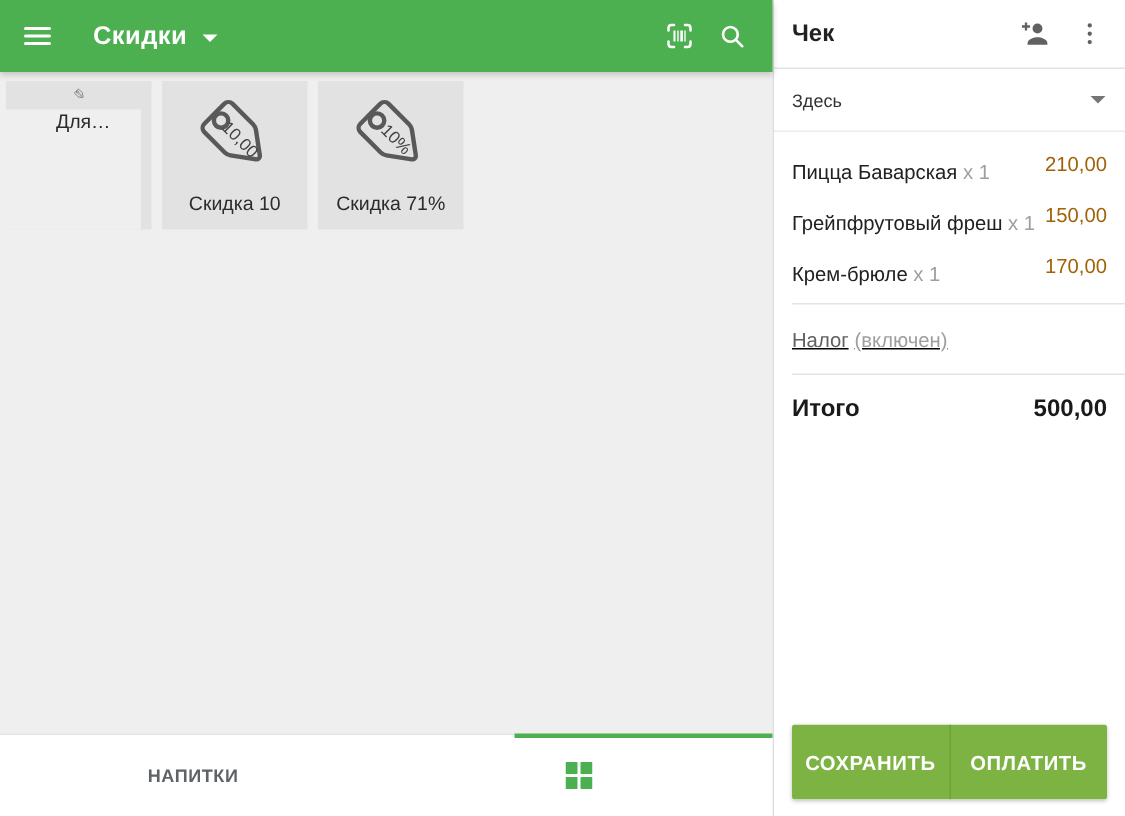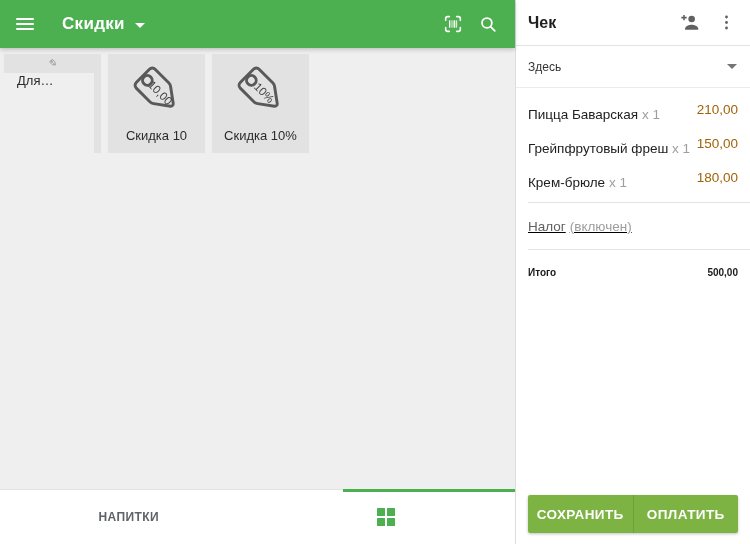--- a/index.html
+++ b/index.html
@@ -13,21 +13,21 @@
              padding:0 16px; box-shadow:0 2px 4px rgba(0,0,0,.18); position:relative; z-index:3; }
   .hamburger { width:18px; display:flex; flex-direction:column; gap:3px; cursor:pointer; }
   .hamburger span { display:block; height:2px; background:#fff; border-radius:1px; }
   .tb-title { color:#fff; font-size:17px; font-weight:700; letter-spacing:.3px; margin-left:28px; display:flex; align-items:center; cursor:pointer; }
   .tb-caret { width:0; height:0; border-left:5px solid transparent; border-right:5px solid transparent;
               border-top:5px solid #fff; margin-left:10px; margin-top:2px; }
   .tb-spacer { flex:1; }
   .tb-icon { display:flex; align-items:center; justify-content:center; cursor:pointer; }
   .tb-icon + .tb-icon { margin-left:14px; }
 
-  .content { flex:1; background:#EFEFEF; position:relative; overflow:hidden; }
+  .content { flex:1; background:#EFEFEF; position:relative; overflow:hidden;text-align:center; }
   .tiles { display:flex; padding:6px 0 0 4px; }
   .tile { width:97px; height:99px; background:#E2E2E2; margin-right:7px; display:flex;
           flex-direction:column; align-items:center; cursor:pointer; }
   .tile svg { margin-top:4px; }
   .tile-label { font-size:13px; color:#2b2b2b; margin-top:6px; max-width:90px; white-space:nowrap; overflow:hidden; }
   .tile-label.left { align-self:flex-start; padding-left:13px; }
   .tagtext { font-family:"Liberation Sans","DejaVu Sans",sans-serif; font-weight:400; }
 
   .tabbar { height:55px; background:#fff; border-top:1px solid #E4E4E4; display:flex; position:relative; }
   .tab-indicator { position:absolute; top:-1px; left:343px; width:172px; height:3px; background:#4CAF50; }
@@ -54,23 +54,23 @@
           padding:0 12px; cursor:pointer; }
   .item-name { font-size:13.5px; color:#212121; white-space:nowrap;margin-top:10px; }
   .item-qty { color:#9E9E9E; }
   .item-price { font-size:13.5px; color:#a16207; }
   .hdiv { border-bottom:1px solid #E3E3E3; margin-left:12px; }
   .hdiv.gap { margin-top:8px; }
   .tax { height:46px; display:flex; align-items:center; padding:0 12px; font-size:13.5px; flex-shrink:0;text-decoration:underline; }
   .tax-label { color:#616161; }
   .tax-note { color:#9E9E9E; margin-left:4px; }
   .total { height:45px; display:flex; align-items:center; justify-content:space-between;
-           padding:0 12px; font-size:10px; font-weight:700; color:#1a1a1a; flex-shrink:0; }
+           padding:0 12px; font-size:16px; font-weight:700; color:#1a1a1a; flex-shrink:0; }
   .r-spacer { flex:1; }
-  .btns { display:flex; margin:12px 12px 11px 12px; height:38px; border-radius:2px; overflow:hidden;
+  .btns { display:flex; margin:12px 12px 11px 12px; height:50px; border-radius:2px; overflow:hidden;
           box-shadow:0 1px 3px rgba(0,0,0,.25); flex-shrink:0; }
   .btn { flex:1; background:#7CB342; border:none; color:#fff; font-family:inherit; font-size:13.5px;
          font-weight:700; letter-spacing:.4px; cursor:pointer; display:flex; align-items:center; justify-content:center; }
   .btn.save { border-right:1px solid #6aa437; }
 </style>
 </head>
 <body>
 
 <div class="app">
 
@@ -135,21 +135,21 @@
         </div>
 
         <div class="tile">
           <svg viewBox="0 0 24 24" width="64" height="64">
             <g transform="rotate(45 12 12)">
               <path d="M6 7 H13.2 C13.75 7 14.28 7.18 14.72 7.5 L19.9 11.3 C20.36 11.64 20.36 12.36 19.9 12.7 L14.72 16.5 C14.28 16.82 13.75 17 13.2 17 H6 C5.17 17 4.5 16.33 4.5 15.5 V8.5 C4.5 7.67 5.17 7 6 7 Z" fill="none" stroke="#595959" stroke-width="1.1"></path>
               <circle cx="6.9" cy="12" r="1.8" fill="none" stroke="#595959" stroke-width="1.1"></circle>
               <text class="tagtext" x="13.6" y="13.4" text-anchor="middle" font-size="4.3" fill="#424242">10%</text>
             </g>
           </svg>
-          <div class="tile-label">Скидка 10%</div>
+          <div class="tile-label">Скидка 71%</div>
         </div>
 
       </div>
     </div>
 
     <div class="tabbar">
       <div class="tab-indicator"></div>
       <div class="tab">
         <span>НАПИТКИ</span>
       </div>
@@ -195,21 +195,21 @@
       <div class="item">
         <span class="item-name"><span>Пицца Баварская</span> <span class="item-qty">x 1</span></span>
         <span class="item-price">210,00</span>
       </div>
       <div class="item">
         <span class="item-name"><span>Грейпфрутовый фреш</span> <span class="item-qty">x 1</span></span>
         <span class="item-price">150,00</span>
       </div>
       <div class="item">
         <span class="item-name"><span>Крем-брюле</span> <span class="item-qty">x 1</span></span>
-        <span class="item-price">180,00</span>
+        <span class="item-price">170,00</span>
       </div>
     </div>
 
     <div class="hdiv gap"></div>
 
     <div class="tax">
       <span class="tax-label">Налог</span>
       <span class="tax-note">(включен)</span>
     </div>
 

